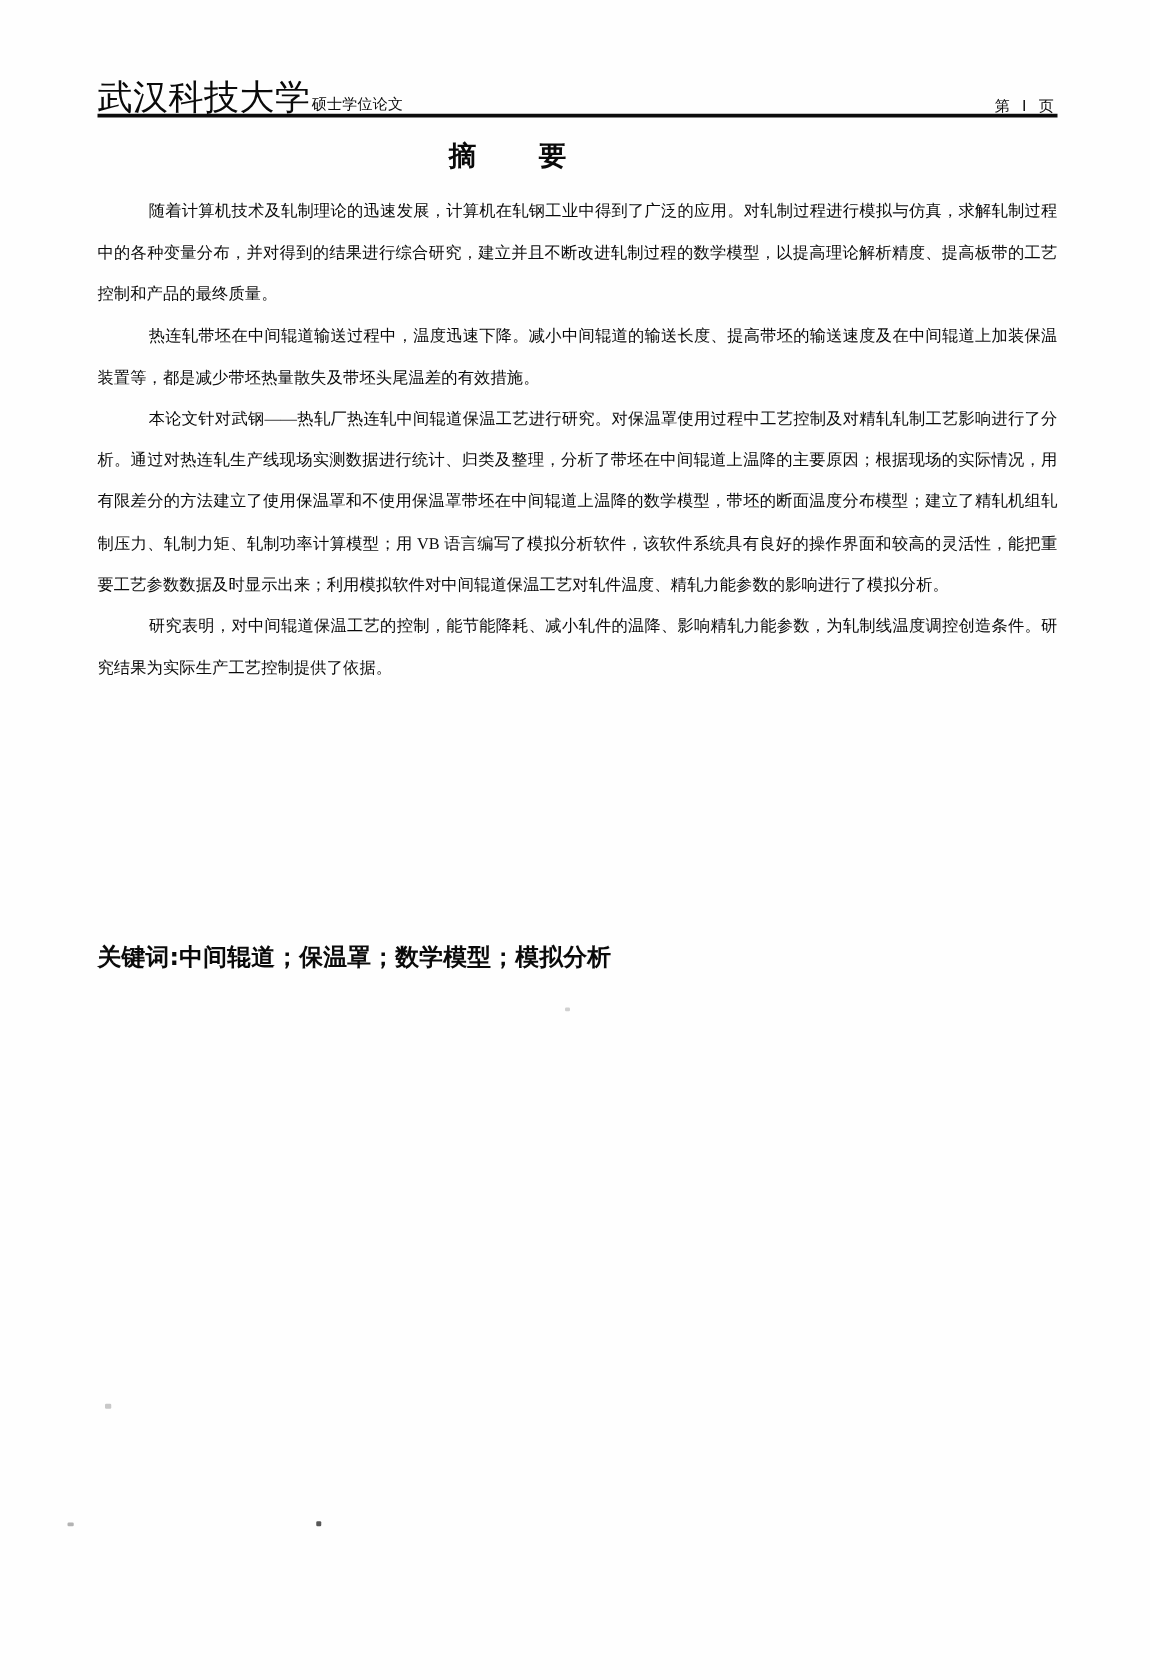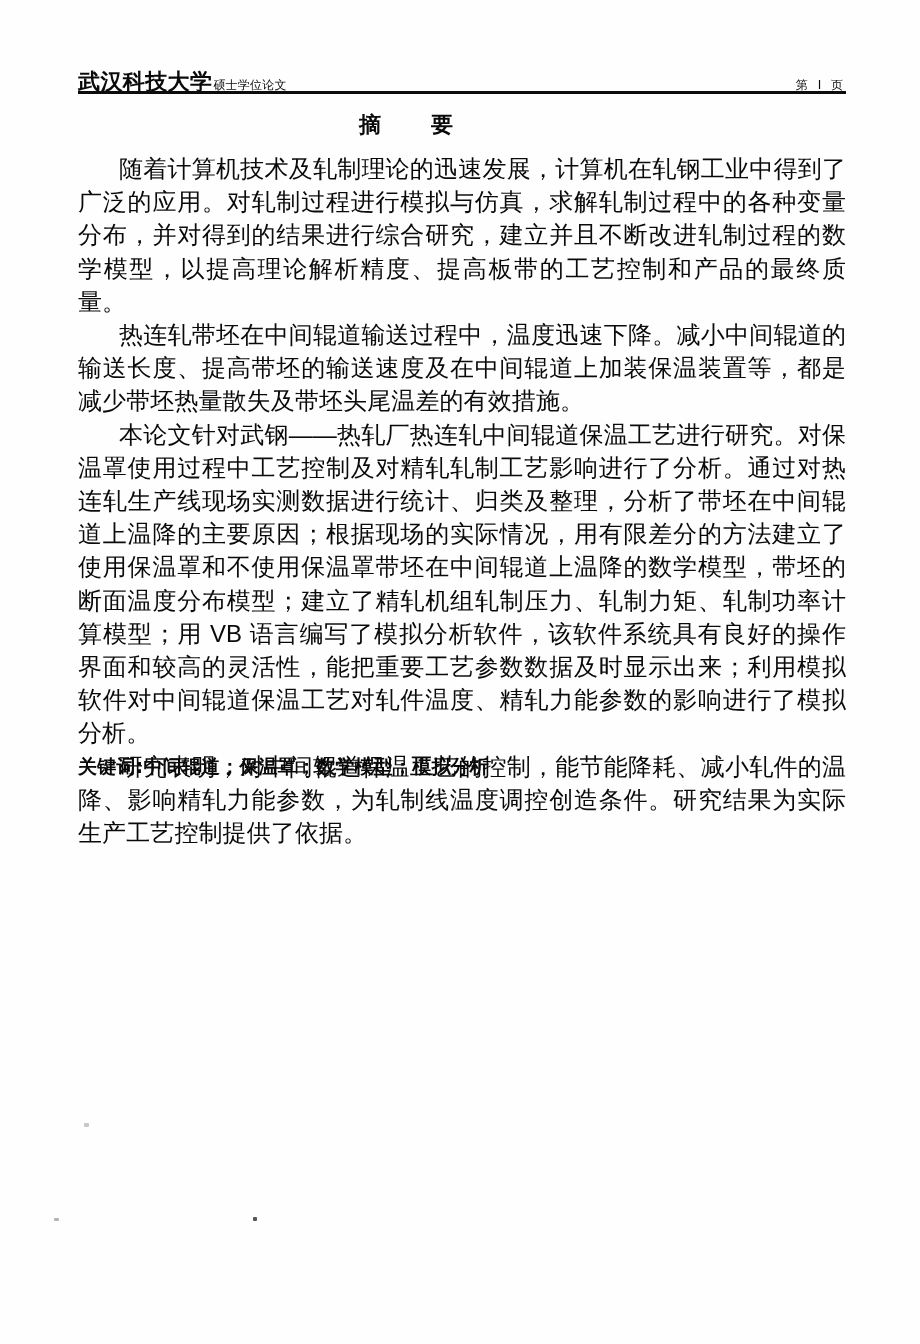--- a/index.html
+++ b/index.html
@@ -36,22 +36,22 @@
     align-items: flex-end;
     justify-content: space-between;
   }
   .header-left {
     display: flex;
     align-items: baseline;
     white-space: nowrap;
     line-height: 1;
   }
   .univ-name {
-    font-size: 22px;
-    font-weight: bold;
+    font-size: 28px;
+    font-weight: normal;
     letter-spacing: 0.4px;
     font-family: "DejaVu Serif", "Liberation Serif", serif;
   }
   .degree-name {
     font-size: 12px;
     font-weight: normal;
     letter-spacing: 0.2px;
     margin-left: 1px;
     font-family: "DejaVu Sans", sans-serif;
   }
@@ -87,29 +87,29 @@
   }
 
   
   .body-block {
     position: absolute;
     left: 78px;
     top: 152px;
     width: 768px;
   }
   .para {
-    font-size: 24px;
+    font-size: 13px;
     line-height: 33.2px;
     text-align: justify;
     text-align-last: left;
     text-justify: inter-character;
     text-indent: 41px;
     margin: 0 0 0 0;
     letter-spacing: 0.1px;
-    font-family: Liberation Sans, sans-serif;
+    font-family: Liberation Serif, serif;
     word-break: break-all;
   }
 
   
   .keywords {
     position: absolute;
     left: 78px;
     top: 750px;
     width: 768px;
     font-size: 19px;

